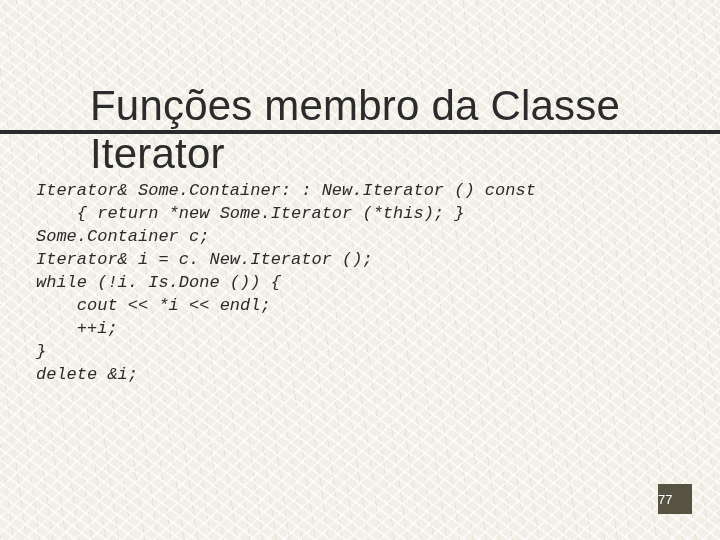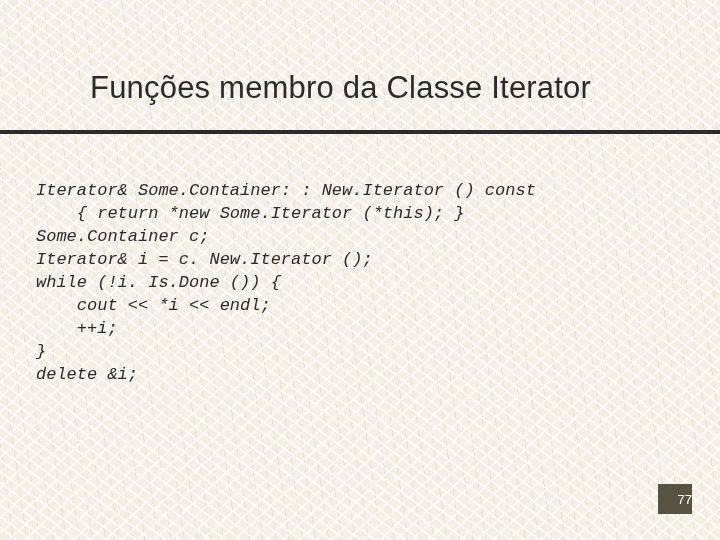--- a/index.html
+++ b/index.html
@@ -24,22 +24,22 @@
       repeating-linear-gradient(82deg,
         rgba(210,205,190,0.35) 0 1px,
         rgba(0,0,0,0)         1px 13px);
     font-family: Verdana, Geneva, sans-serif;
     color: #2b2b2b;
     box-sizing: border-box;
   }
   .title {
     position: absolute;
     left: 90px;
-    top: 70px;
-    font-size: 31px;
+    top: 82px;
+    font-size: 42px;
     font-weight: 400;
     letter-spacing: 0.2px;
   }
   .rule {
     position: absolute;
     left: 0;
     right: 0;
     top: 130px;
     height: 4px;
     background: #2b2b2b;
@@ -58,21 +58,21 @@
     position: absolute;
     right: 28px;
     bottom: 26px;
     width: 34px;
     height: 30px;
     background: #575342;
     color: #ffffff;
     font-size: 13px;
     display: flex;
     align-items: center;
-    justify-content: flex-end;
+    justify-content: flex-start;
     font-family: Verdana, Geneva, sans-serif;
   }
 </style>
 </head>
 <body>
 
 <div class="slide">
 
   <div class="title">Funções membro da Classe Iterator</div>
 

